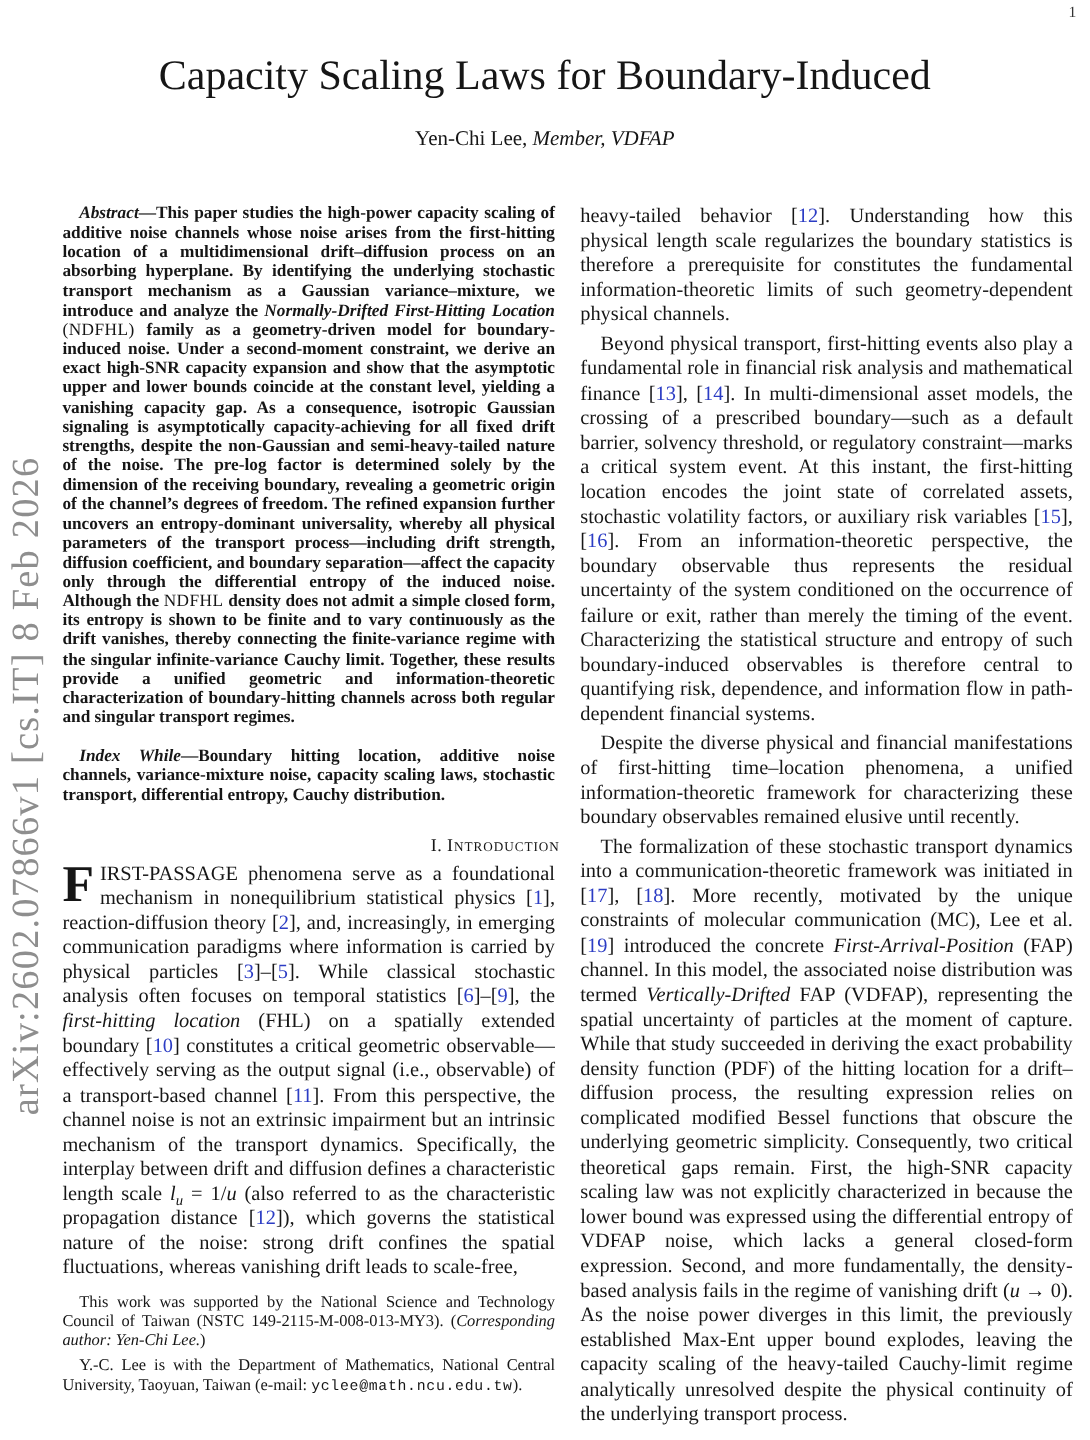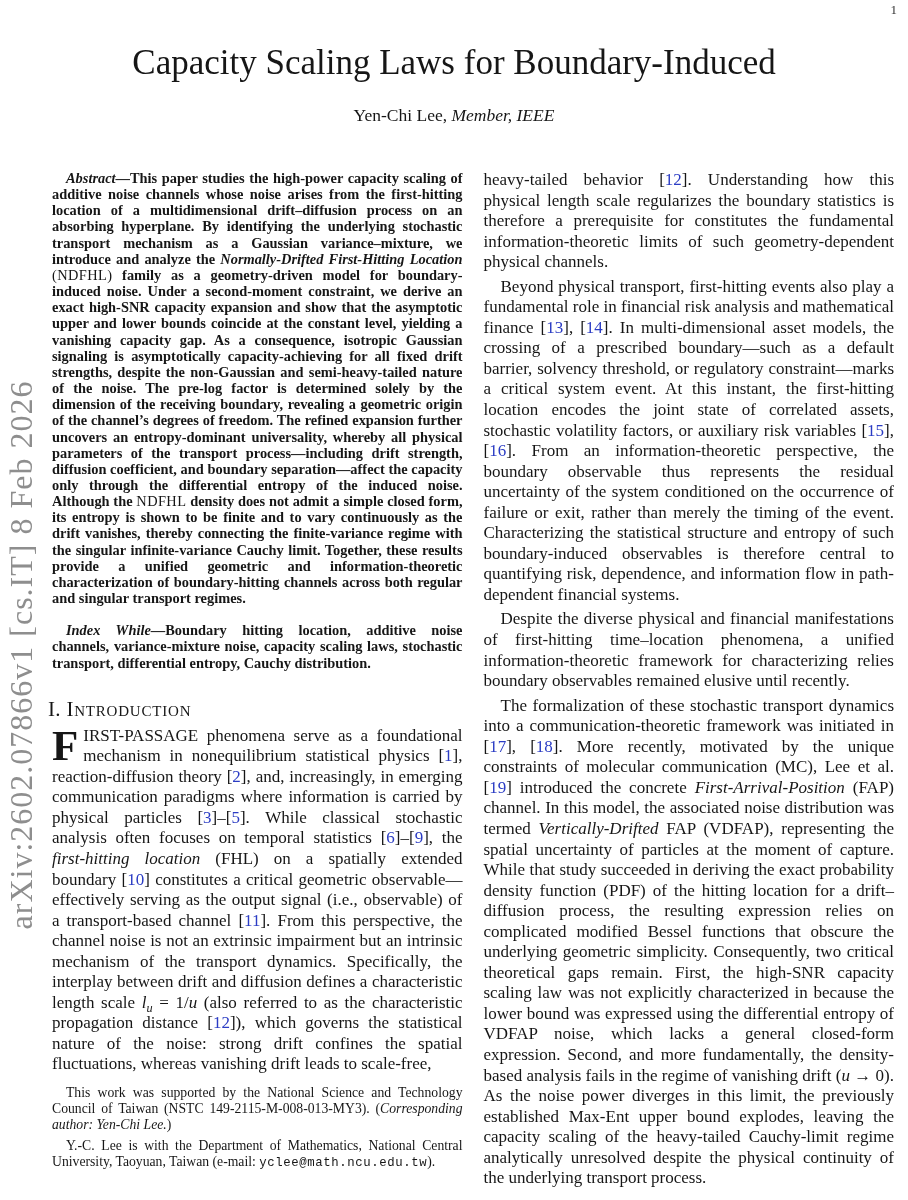--- a/index.html
+++ b/index.html
@@ -48,23 +48,23 @@
   p{margin:4px;}
   .abstract{
     font-size:14.4px;
     line-height:16.15px;
     font-weight:bold;
     text-align:justify;
     text-indent:14px;
   }
   .mt-idx{margin-top:16px;}
   .section-heading{
-    font-size:21px;
+    font-size:15px;
     font-weight:400;
-    text-align:left;
+    text-align:right;
     margin:26px 0 2px 0;
     letter-spacing:0.3px;
   }
   .sc-heading{font-variant:small-caps;letter-spacing:0.8px;}
   .body-par{
     font-size:17px;
     line-height:20.55px;
     text-align:justify;
   }
   .indent{text-indent:17px;}
@@ -95,21 +95,21 @@
 
 <div class="page">
   <div class="page-number">1</div>
   <div class="watermark">arXiv:2602.07866v1  [cs.IT]  8 Feb 2026</div>
 
   <header>
     <h1 class="title">
       <span>Capacity Scaling Laws for Boundary-Induced</span>
     </h1>
     <div class="author">
-      <span>Yen-Chi Lee, </span><span class="s-i">Member, IEEE</span>
+      <span>Yen-Chi Lee, </span><span class="s-i">Member, VDFAP</span>
     </div>
   </header>
 
   <div class="columns">
     <div class="col">
       <p class="abstract"><span class="s-bi">Abstract</span><span class="s-b">—This paper studies the high-power capacity scaling of additive noise channels whose noise arises from the first-hitting location of a multidimensional drift–diffusion process on an absorbing hyperplane. By identifying the underlying stochastic transport mechanism as a Gaussian variance–mixture, we introduce and analyze the </span><span class="s-bi">Normally-Drifted First-Hitting Location</span><span class="s-b"> </span><span class="s-sc">(NDFHL)</span><span class="s-b"> family as a geometry-driven model for boundary-induced noise. Under a second-moment constraint, we derive an exact high-SNR capacity expansion and show that the asymptotic upper and lower bounds coincide at the constant level, yielding a vanishing capacity gap. As a consequence, isotropic Gaussian signaling is asymptotically capacity-achieving for all fixed drift strengths, despite the non-Gaussian and semi-heavy-tailed nature of the noise. The pre-log factor is determined solely by the dimension of the receiving boundary, revealing a geometric origin of the channel’s degrees of freedom. The refined expansion further uncovers an entropy-dominant universality, whereby all physical parameters of the transport process—including drift strength, diffusion coefficient, and boundary separation—affect the capacity only through the differential entropy of the induced noise. Although the </span><span class="s-sc">NDFHL</span><span class="s-b"> density does not admit a simple closed form, its entropy is shown to be finite and to vary continuously as the drift vanishes, thereby connecting the finite-variance regime with the singular infinite-variance Cauchy limit. Together, these results provide a unified geometric and information-theoretic characterization of boundary-hitting channels across both regular and singular transport regimes.</span></p>
       <p class="abstract mt-idx"><span class="s-bi">Index While</span><span class="s-b">—Boundary hitting location, additive noise channels, variance-mixture noise, capacity scaling laws, stochastic transport, differential entropy, Cauchy distribution.</span></p>
       <h2 class="section-heading">
         <span>I.</span>
         <span class="sc-heading">Introduction</span>
@@ -117,18 +117,18 @@
       <p class="body-par"><span class="dropcap">F</span><span>IRST-PASSAGE phenomena serve as a foundational mechanism in nonequilibrium statistical physics [</span><span class="s-cite">1</span><span>], reaction-diffusion theory [</span><span class="s-cite">2</span><span>], and, increasingly, in emerging communication paradigms where information is carried by physical particles [</span><span class="s-cite">3</span><span>]–[</span><span class="s-cite">5</span><span>]. While classical stochastic analysis often focuses on temporal statistics [</span><span class="s-cite">6</span><span>]–[</span><span class="s-cite">9</span><span>], the </span><span class="s-i">first-hitting location</span><span> (FHL) on a spatially extended boundary [</span><span class="s-cite">10</span><span>] constitutes a critical geometric observable—effectively serving as the output signal (i.e., observable) of a transport-based channel [</span><span class="s-cite">11</span><span>]. From this perspective, the channel noise is not an extrinsic impairment but an intrinsic mechanism of the transport dynamics. Specifically, the interplay between drift and diffusion defines a characteristic length scale </span><span class="s-i">l</span><span class="s-sub">u</span><span> = 1/</span><span class="s-i">u</span><span> (also referred to as the characteristic propagation distance [</span><span class="s-cite">12</span><span>]), which governs the statistical nature of the noise: strong drift confines the spatial fluctuations, whereas vanishing drift leads to scale-free,</span></p>
       <div class="footnote">
         <p><span>This work was supported by the National Science and Technology Council of Taiwan (NSTC 149-2115-M-008-013-MY3). (</span><span class="s-i">Corresponding author: Yen-Chi Lee.</span><span>)</span></p>
         <p><span>Y.-C. Lee is with the Department of Mathematics, National Central University, Taoyuan, Taiwan (e-mail: </span><span class="s-mono">yclee@math.ncu.edu.tw</span><span>).</span></p>
       </div>
     </div>
 
     <div class="col">
       <p class="body-par"><span>heavy-tailed behavior [</span><span class="s-cite">12</span><span>]. Understanding how this physical length scale regularizes the boundary statistics is therefore a prerequisite for constitutes the fundamental information-theoretic limits of such geometry-dependent physical channels.</span></p>
       <p class="body-par indent"><span>Beyond physical transport, first-hitting events also play a fundamental role in financial risk analysis and mathematical finance [</span><span class="s-cite">13</span><span>], [</span><span class="s-cite">14</span><span>]. In multi-dimensional asset models, the crossing of a prescribed boundary—such as a default barrier, solvency threshold, or regulatory constraint—marks a critical system event. At this instant, the first-hitting location encodes the joint state of correlated assets, stochastic volatility factors, or auxiliary risk variables [</span><span class="s-cite">15</span><span>], [</span><span class="s-cite">16</span><span>]. From an information-theoretic perspective, the boundary observable thus represents the residual uncertainty of the system conditioned on the occurrence of failure or exit, rather than merely the timing of the event. Characterizing the statistical structure and entropy of such boundary-induced observables is therefore central to quantifying risk, dependence, and information flow in path-dependent financial systems.</span></p>
-      <p class="body-par indent"><span>Despite the diverse physical and financial manifestations of first-hitting time–location phenomena, a unified information-theoretic framework for characterizing relies boundary observables remained elusive until recently.</span></p>
+      <p class="body-par indent"><span>Despite the diverse physical and financial manifestations of first-hitting time–location phenomena, a unified information-theoretic framework for characterizing these boundary observables remained elusive until recently.</span></p>
       <p class="body-par indent"><span>The formalization of these stochastic transport dynamics into a communication-theoretic framework was initiated in [</span><span class="s-cite">17</span><span>], [</span><span class="s-cite">18</span><span>]. More recently, motivated by the unique constraints of molecular communication (MC), Lee et al. [</span><span class="s-cite">19</span><span>] introduced the concrete </span><span class="s-i">First-Arrival-Position</span><span> (FAP) channel. In this model, the associated noise distribution was termed </span><span class="s-i">Vertically-Drifted</span><span> FAP (VDFAP), representing the spatial uncertainty of particles at the moment of capture. While that study succeeded in deriving the exact probability density function (PDF) of the hitting location for a drift–diffusion process, the resulting expression relies on complicated modified Bessel functions that obscure the underlying geometric simplicity. Consequently, two critical theoretical gaps remain. First, the high-SNR capacity scaling law was not explicitly characterized in because the lower bound was expressed using the differential entropy of VDFAP noise, which lacks a general closed-form expression. Second, and more fundamentally, the density-based analysis fails in the regime of vanishing drift (</span><span class="s-i">u</span><span> → 0). As the noise power diverges in this limit, the previously established Max-Ent upper bound explodes, leaving the capacity scaling of the heavy-tailed Cauchy-limit regime analytically unresolved despite the physical continuity of the underlying transport process.</span></p>
 
     </div>
   </div>
 </div>
 
 </body></html>

